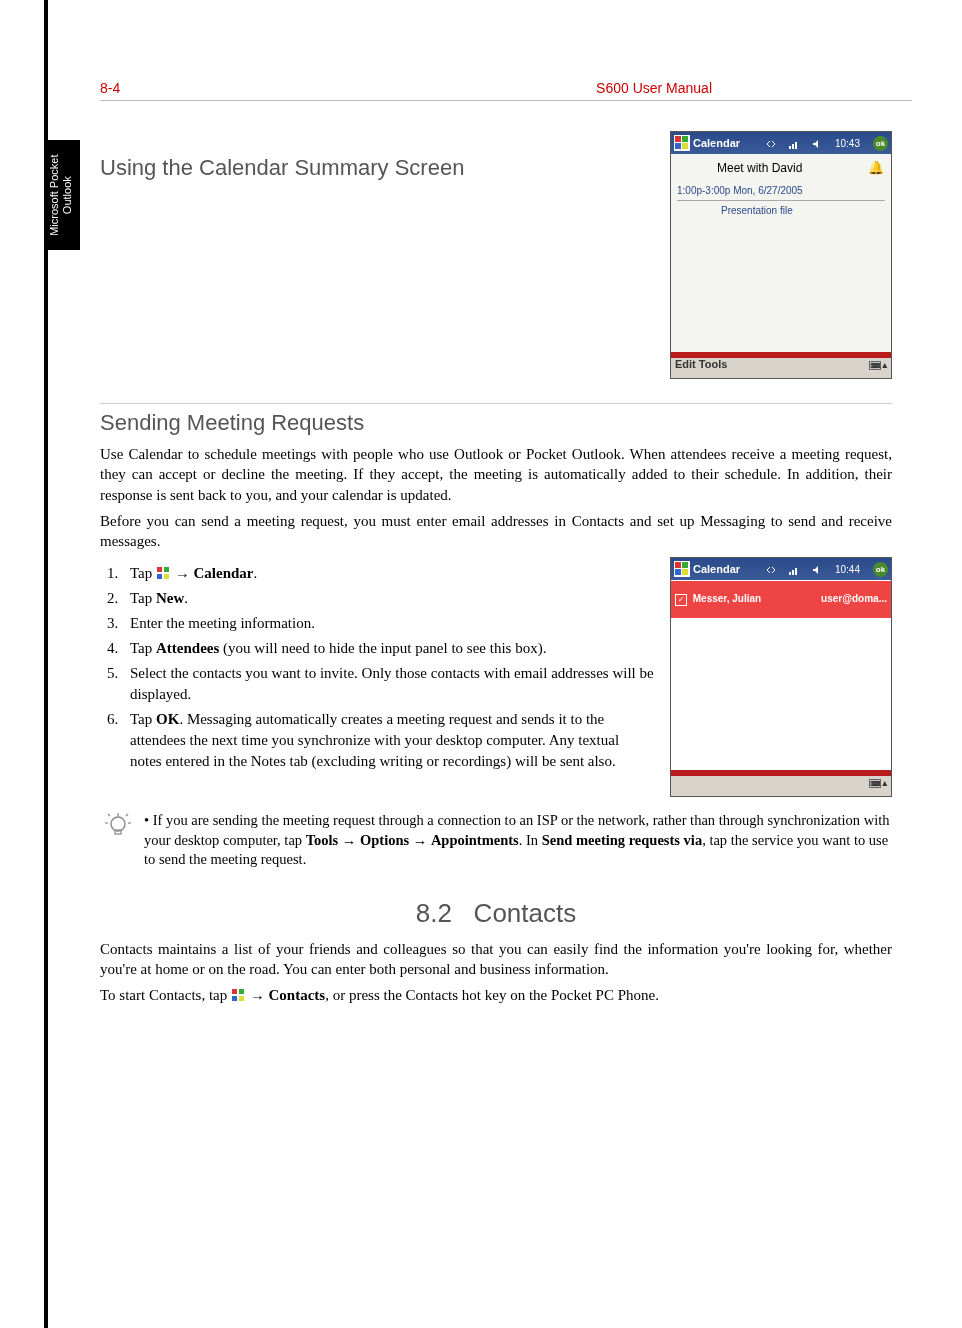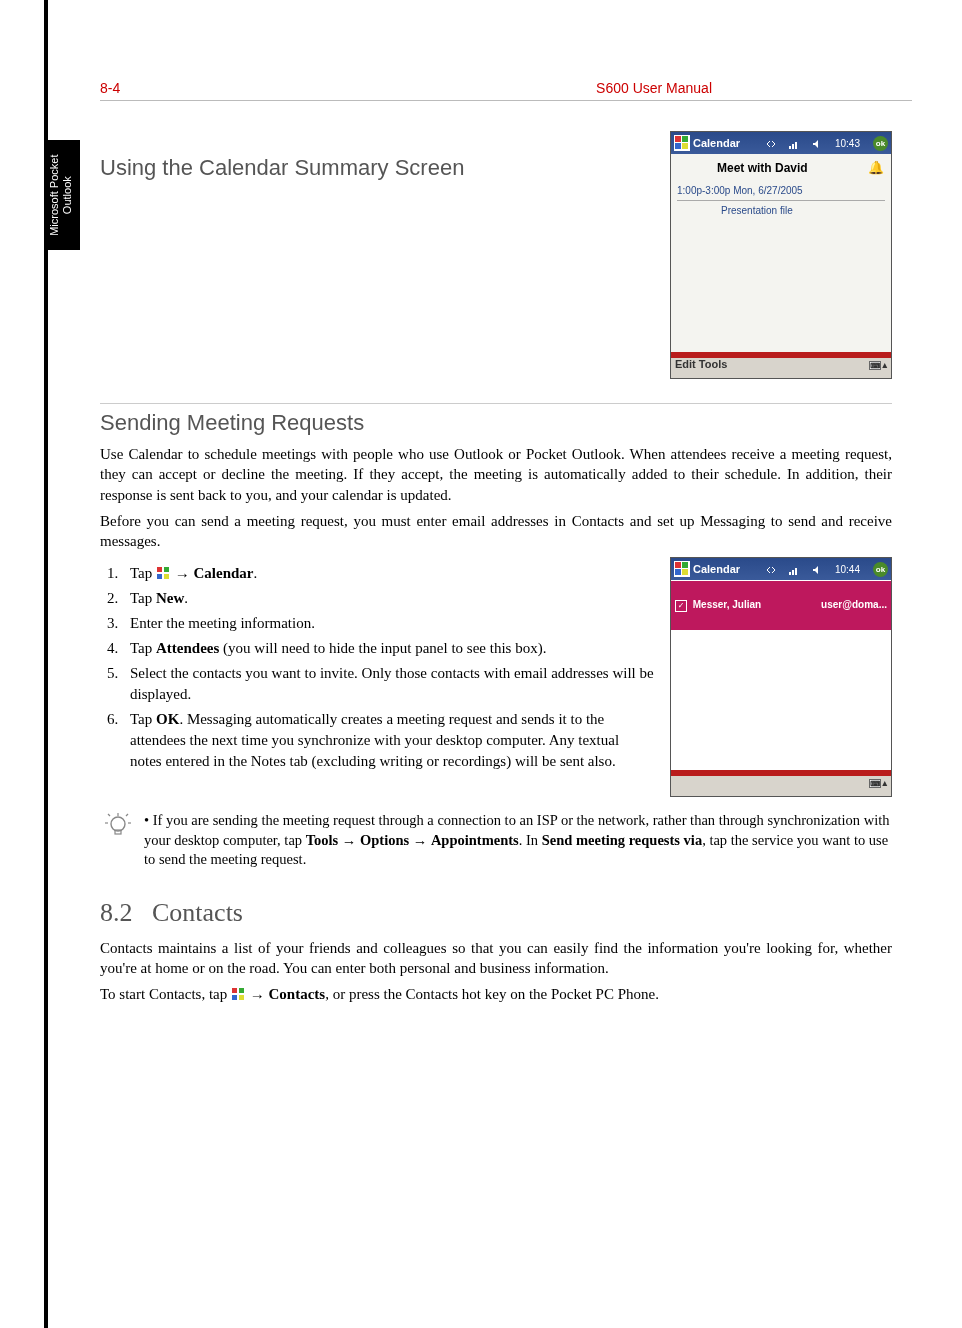--- a/index.html
+++ b/index.html
@@ -73,25 +73,26 @@
     font-weight: normal;
     margin: 24px 0 8px 0;
     border-top: 1px solid #ccc;
     padding-top: 6px;
   }
   h2.section.first {
     border-top: none;
     padding-top: 0;
   }
   h1.chapter {
-    font-family: Liberation Serif, serif;
+    font-family: Liberation Sans, sans-serif;
     font-size: 26px;
     color: #555;
     font-weight: normal;
     margin: 28px 0 10px 0;
+    text-align: center;
   }
   p {
     font-size: 15px;
     line-height: 1.35;
     margin: 6px 0;
     text-align: justify;
   }
   ol {
     font-size: 15px;
     line-height: 1.4;
@@ -196,31 +197,31 @@
     padding: 6px;
     position: relative;
   }
   .ppc-body-blue {
     flex: 1;
     background: #fff;
     display: flex;
     flex-direction: column;
   }
   .ppc-sel-row {
-    background: #be185d;
+    background: #ef4444;
     color: #fff;
     font-size: 10px;
-    padding: 18px 4px;
+    padding: 12px 4px;
     display: flex;
     justify-content: space-between;
     border-top: 1px solid #fff;
     gap: 48px;
   }
   .ppc-meet-title {
-    font-weight: bold;
+    font-weight: normal;
     font-size: 12px;
     color: #000;
     display: flex;
     justify-content: space-between;
     align-items: center;
     padding-left: 40px;
   }
   .ppc-bell {
     color: #c9a227;
     font-size: 13px;

